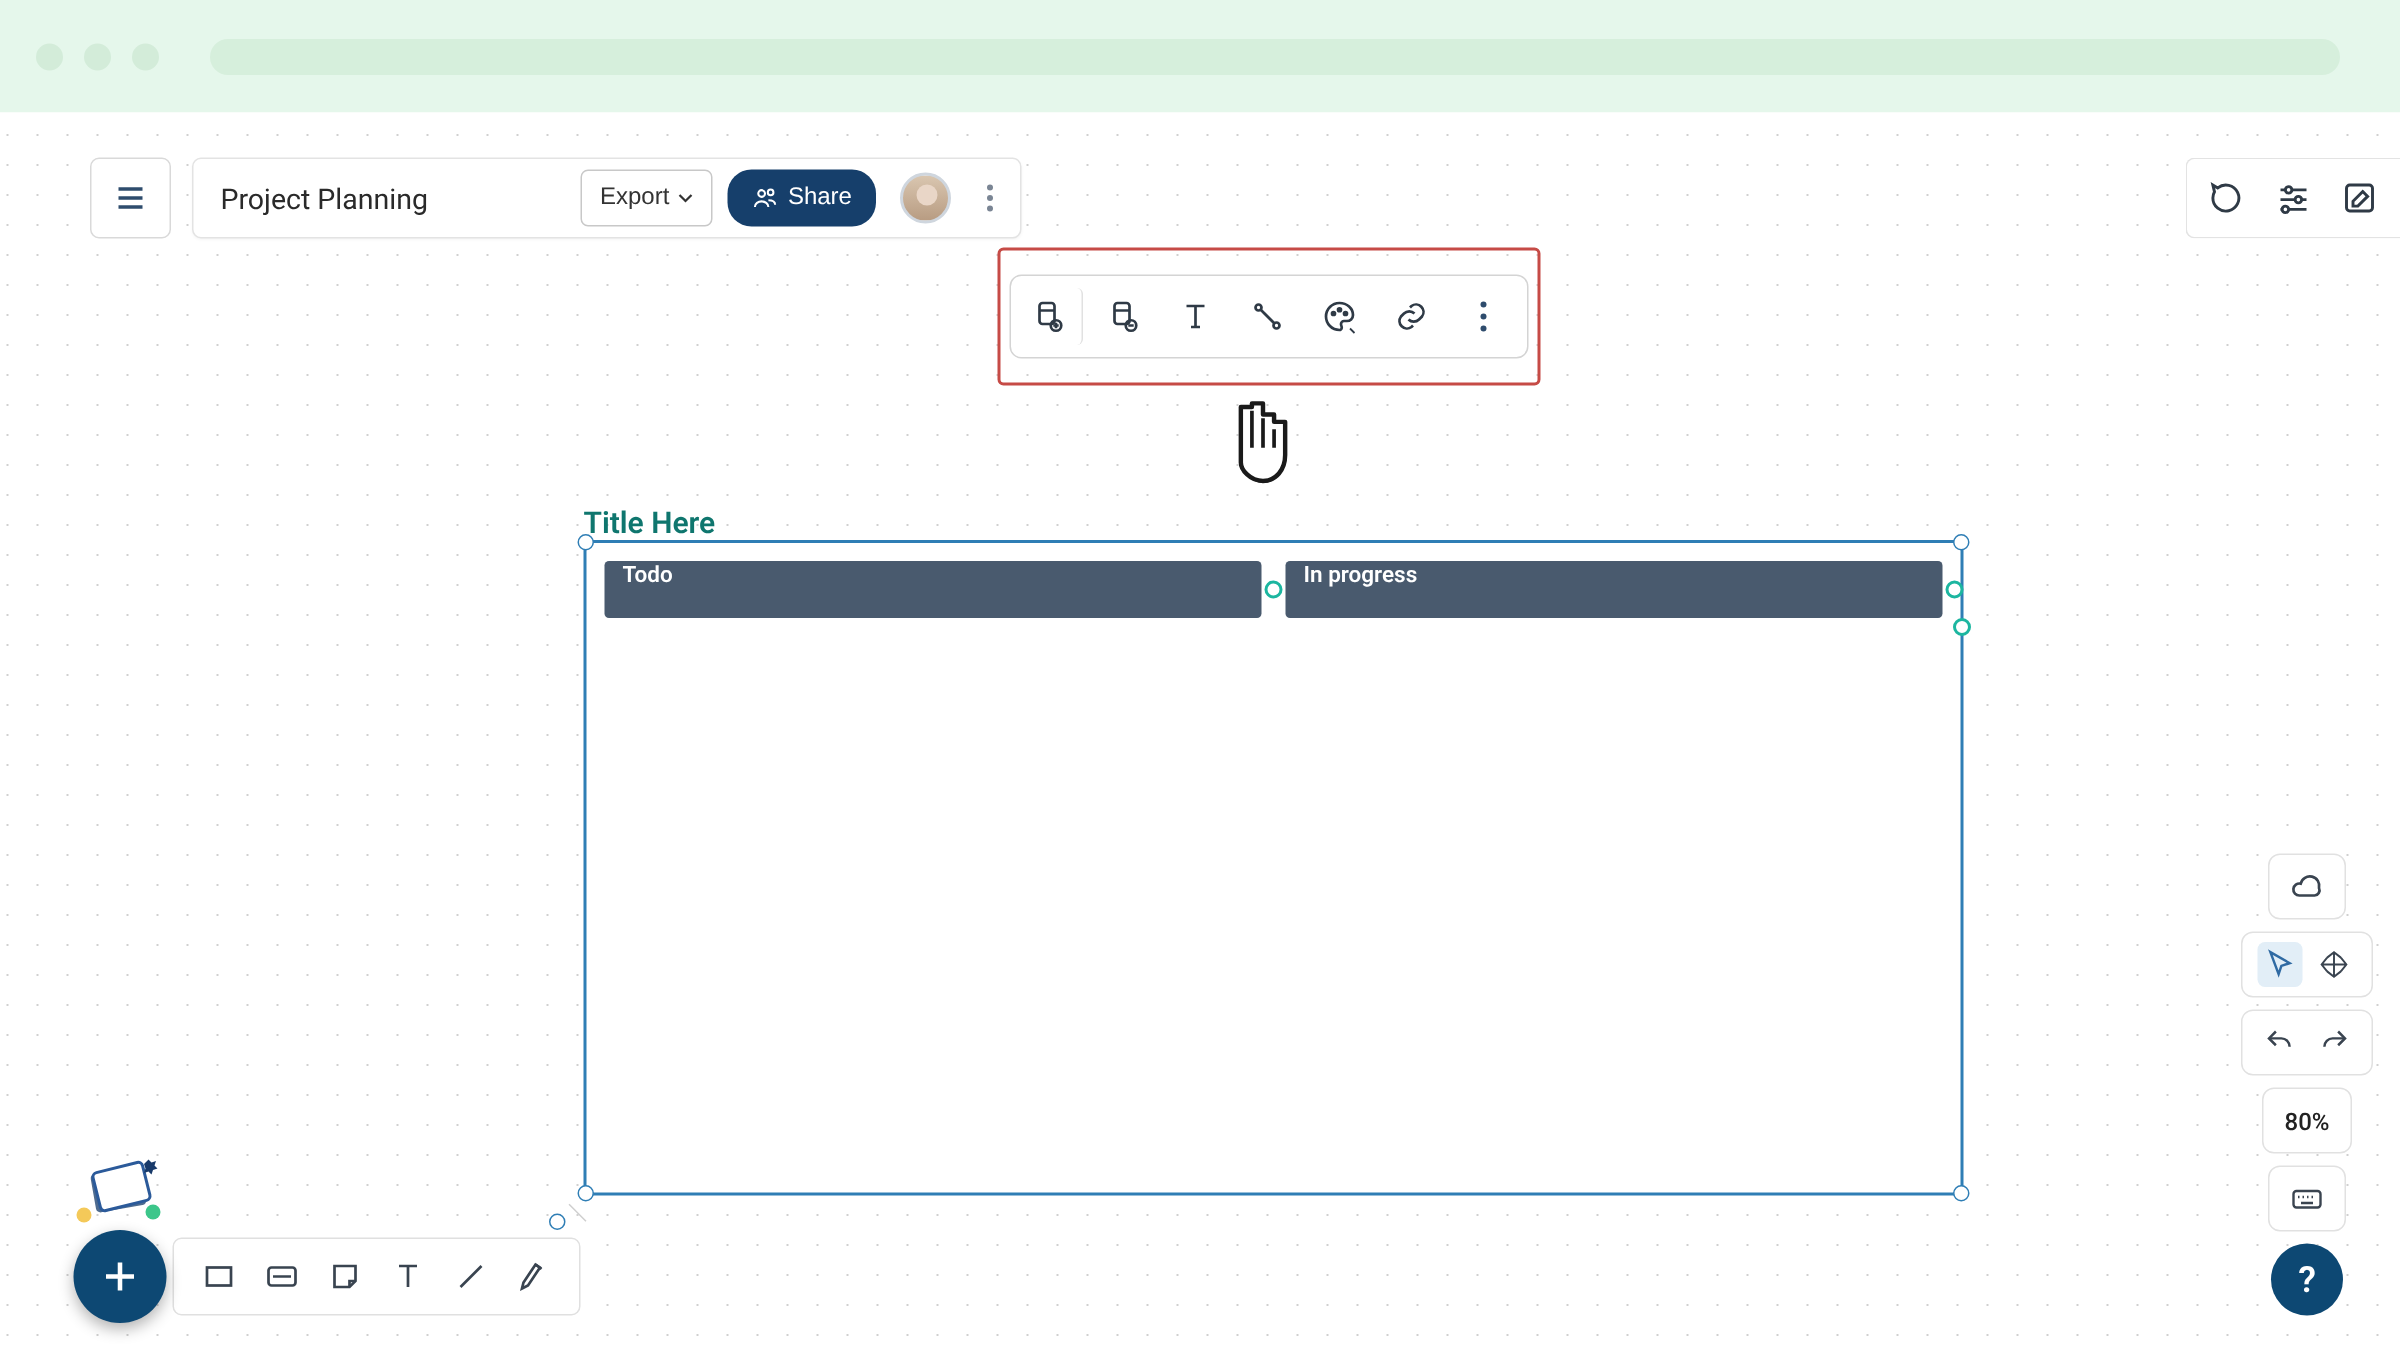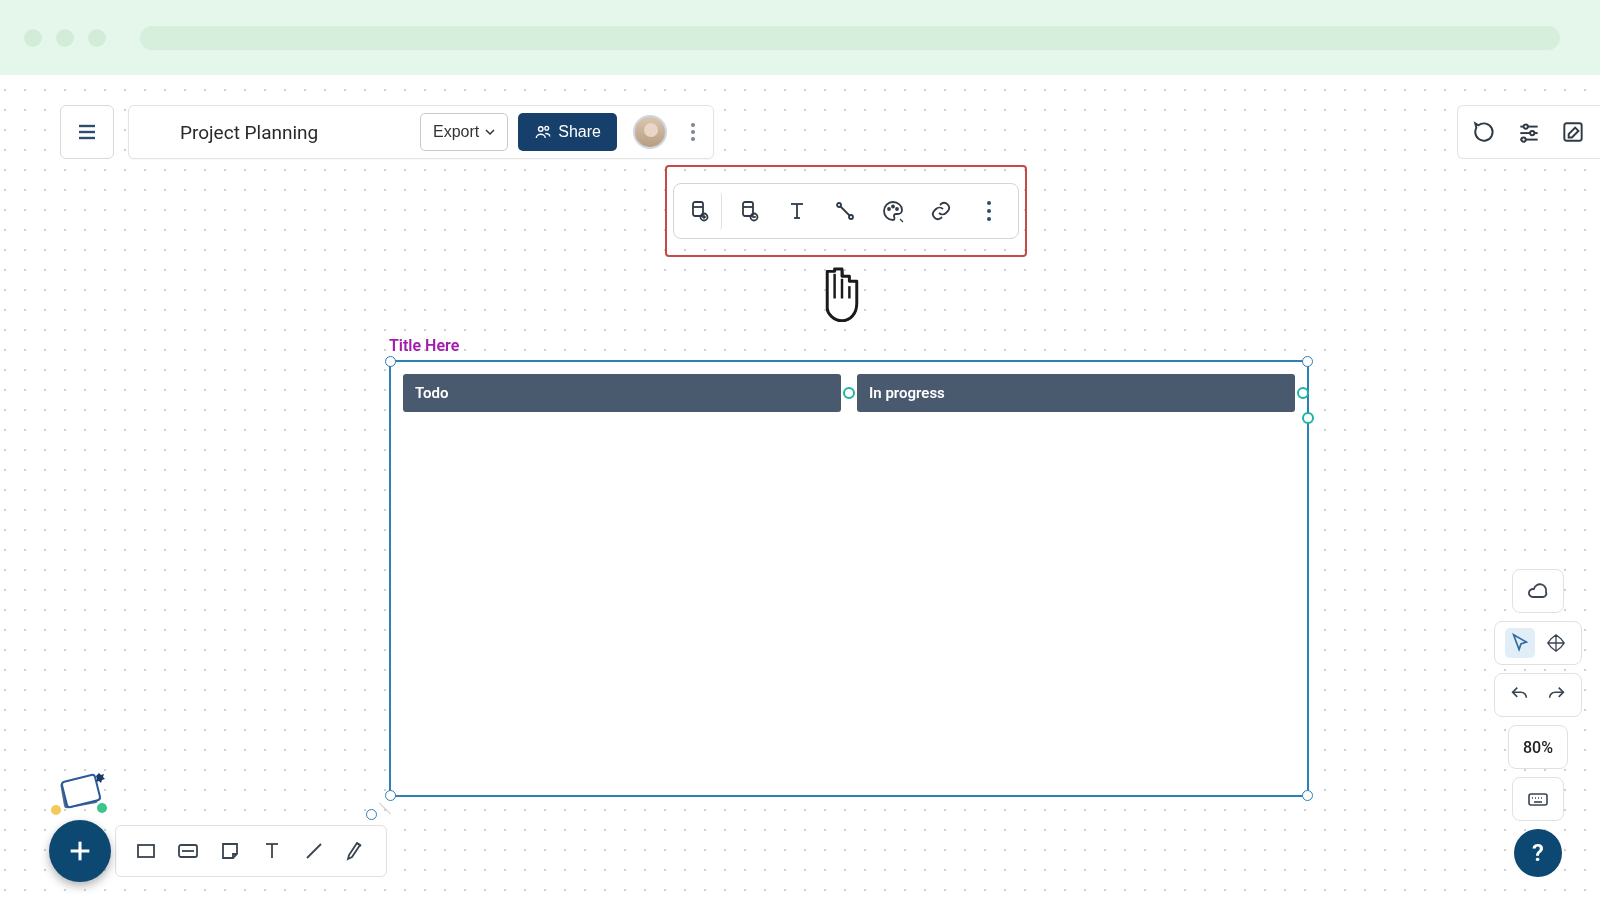--- a/index.html
+++ b/index.html
@@ -67,36 +67,35 @@
   display: flex;
   align-items: center;
   padding: 0 10px 0 18px;
   gap: 10px;
   box-shadow: 0 1px 2px rgba(0,0,0,0.04);
 }
 .doc-title {
   font-size: 19px;
   color: #2a2a2a;
   width: 230px;
-  margin-left: 33px;
 }
 .export-btn {
   height: 38px;
   border: 1px solid #c8c8c8;
   border-radius: 5px;
   background: #fff;
   padding: 0 12px;
   display: flex; align-items: center; gap: 6px;
   font-size: 16px;
   color: #333;
   cursor: pointer;
 }
 .share-btn {
   height: 38px;
-  border-radius: 5px;
+  border-radius: 16px;
   background: #163f6b;
   color: #fff;
   border: none;
   padding: 0 16px;
   display: flex; align-items: center; gap: 6px;
   font-size: 16px;
   cursor: pointer;
 }
 .avatar {
   width: 34px; height: 34px; border-radius: 50%;
@@ -158,23 +157,23 @@
   position: absolute;
   top: 264px; left: 817px;
   width: 50px; height: 64px;
   color: #1f1f1f;
 }
 
 
 .board-title {
   position: absolute;
   top: 336px; left: 389px;
-  font-size: 16px;
+  font-size: 20px;
   font-weight: 600;
-  color: #a21caf;
+  color: #0f766e;
 }
 .board {
   position: absolute;
   top: 360px; left: 389px;
   width: 920px; height: 437px;
   border: 2px solid #2f7eb5;
   background: #ffffff;
 }
 .sel-handle {
   position:absolute; width:11px; height:11px; border:1px solid #2f7eb5; background:#fff; border-radius:50%;
@@ -189,21 +188,21 @@
   position:absolute; bottom:-14px; left:-14px;
   width:16px; height:1px; background:#cfcfcf; transform:rotate(45deg);
 }
 .kanban-cols {
   display:flex; gap:16px; padding:12px;
 }
 .col-header {
   flex:1; height:38px;
   background:#495a6e; color:#fff;
   border-radius:3px;
-  display:flex;align-items:center;
+  display:flex;align-items:flex-start;
   padding:0 12px;
   font-size:15px; font-weight:600;
   position:relative;
 }
 .col-conn {
   position:absolute; right:-14px; top:50%; transform:translateY(-50%);
   width:12px;height:12px;border:2px solid #1cb6a0;background:#fff;border-radius:50%;
 }
 .col-conn-right-edge{
   position:absolute; right:-7px; top:50px;

